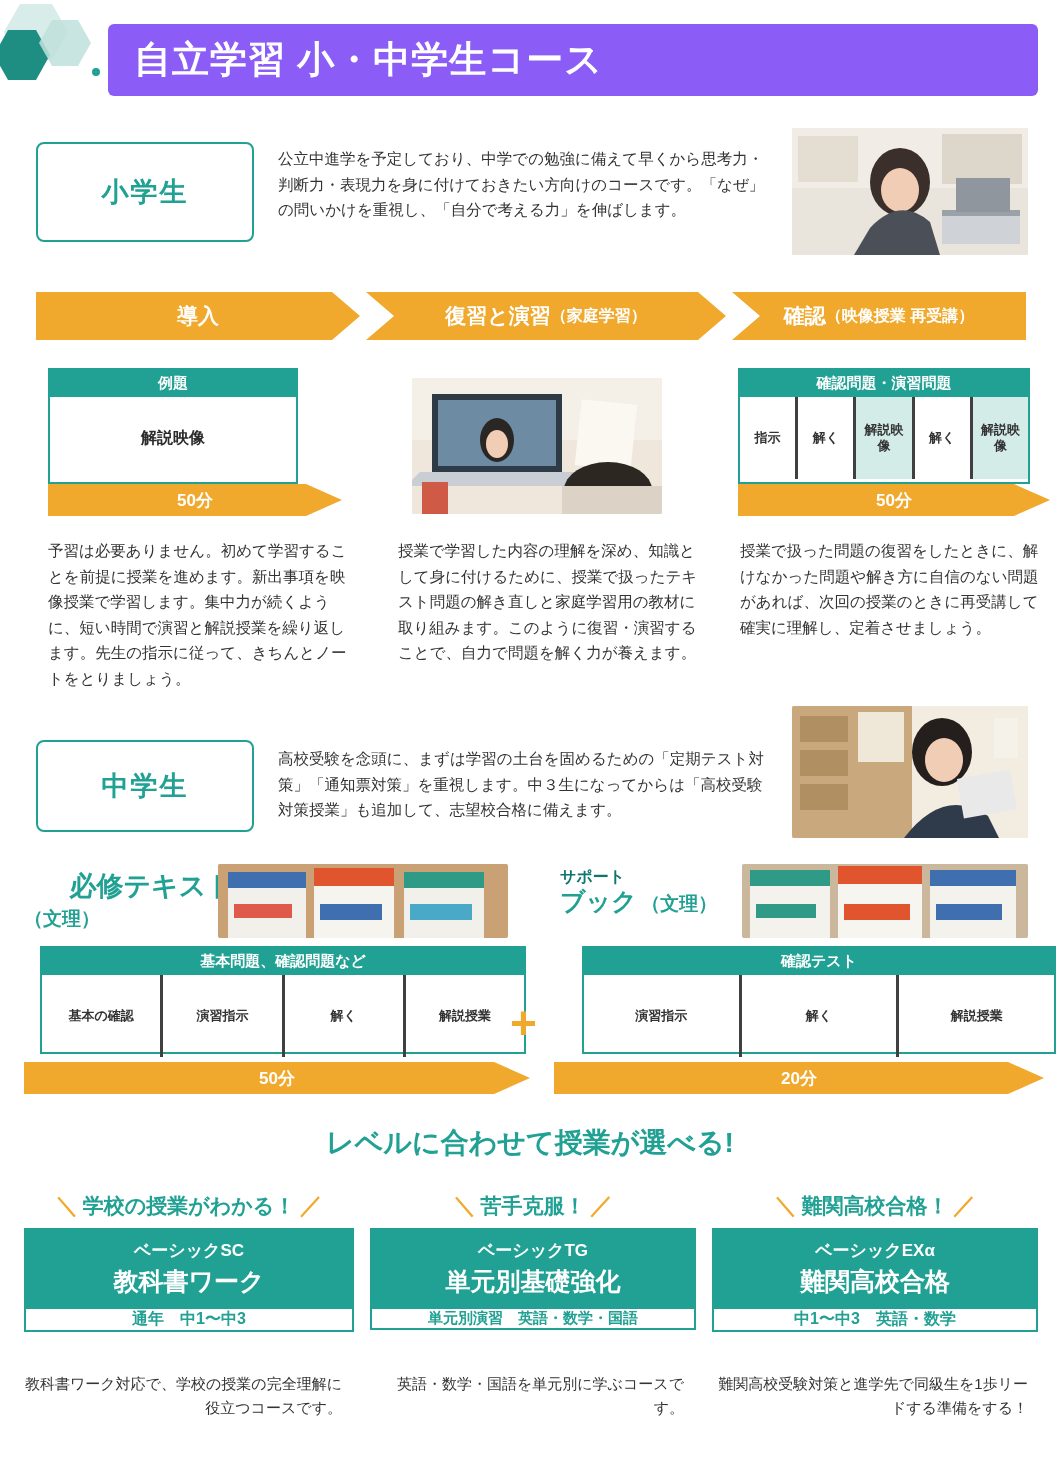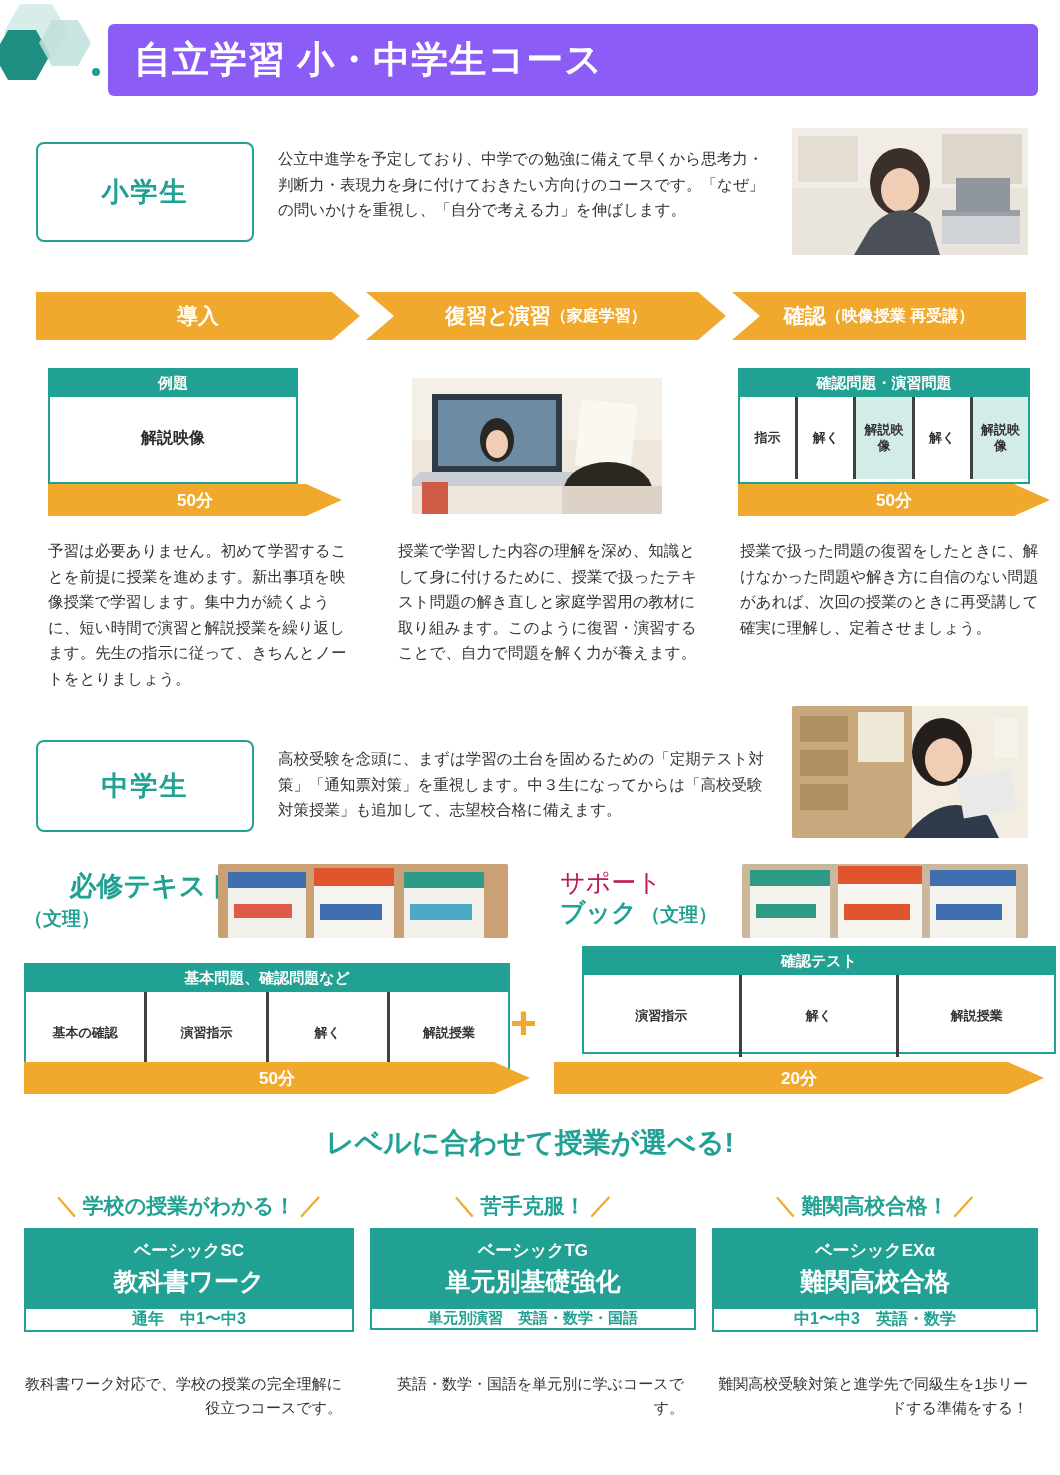--- a/index.html
+++ b/index.html
@@ -206,40 +206,40 @@
     <rect x="96" y="4" width="80" height="70" fill="#f6f4ee"></rect>
     <rect x="96" y="4" width="80" height="18" fill="#e0552e"></rect>
     <rect x="102" y="40" width="62" height="16" fill="#3f6fae"></rect>
     <rect x="186" y="8" width="80" height="66" fill="#f2f0ea"></rect>
     <rect x="186" y="8" width="80" height="16" fill="#2f9a86"></rect>
     <rect x="192" y="40" width="62" height="16" fill="#4aa9c7"></rect>
   </svg>
 </div>
 
 <div style="position:absolute; left:560px; top:868px; width:200px;">
-  <div style="font-size:25px; font-weight:normal; color:#be185d; line-height:1.18;">サポート</div>
+  <div style="font-size:16px; font-weight:bold; color:#0f766e; line-height:1.18;">サポート</div>
   <div style="font-size:25px; font-weight:bold; color:#21a193; line-height:1.18; display:inline-block;">ブック</div>
   <span style="font-size:19px; font-weight:bold; color:#21a193;">（文理）</span>
 </div>
 <div class="photo" style="left:742px; top:864px; width:286px; height:74px;">
   <svg class="sky" viewBox="0 0 286 74" preserveAspectRatio="none">
     <rect width="286" height="74" fill="#cbb79c"></rect>
     <rect x="8" y="6" width="80" height="68" fill="#f4f2ec"></rect>
     <rect x="8" y="6" width="80" height="16" fill="#2f9a86"></rect>
     <rect x="14" y="40" width="60" height="14" fill="#2f9a86"></rect>
     <rect x="96" y="2" width="84" height="72" fill="#f7f5ef"></rect>
     <rect x="96" y="2" width="84" height="18" fill="#e0552e"></rect>
     <rect x="102" y="40" width="66" height="16" fill="#e0552e"></rect>
     <rect x="188" y="6" width="86" height="68" fill="#f4f2ec"></rect>
     <rect x="188" y="6" width="86" height="16" fill="#3f6fae"></rect>
     <rect x="194" y="40" width="66" height="16" fill="#3f6fae"></rect>
   </svg>
 </div>
 
-<div class="stepbox" style="left:24px; top:946px; width:486px; height:108px;margin-top:17px;">
+<div class="stepbox" style="left:40px; top:946px; width:486px; height:108px;">
   <div class="head">基本問題、確認問題など</div>
   <div class="cells" style="height:82px;">
     <div class="cell">基本の確認</div>
     <div class="cell">演習指示</div>
     <div class="cell">解く</div>
     <div class="cell">解説授業</div>
   </div>
 </div>
 <div style="position:absolute; left:24px; top:1062px; width:506px; height:32px;">
   <div class="timearrow" style="left:0; top:0; width:506px; clip-path:polygon(0 0, 470px 0, 506px 50%, 470px 100%, 0 100%);">50分</div>

